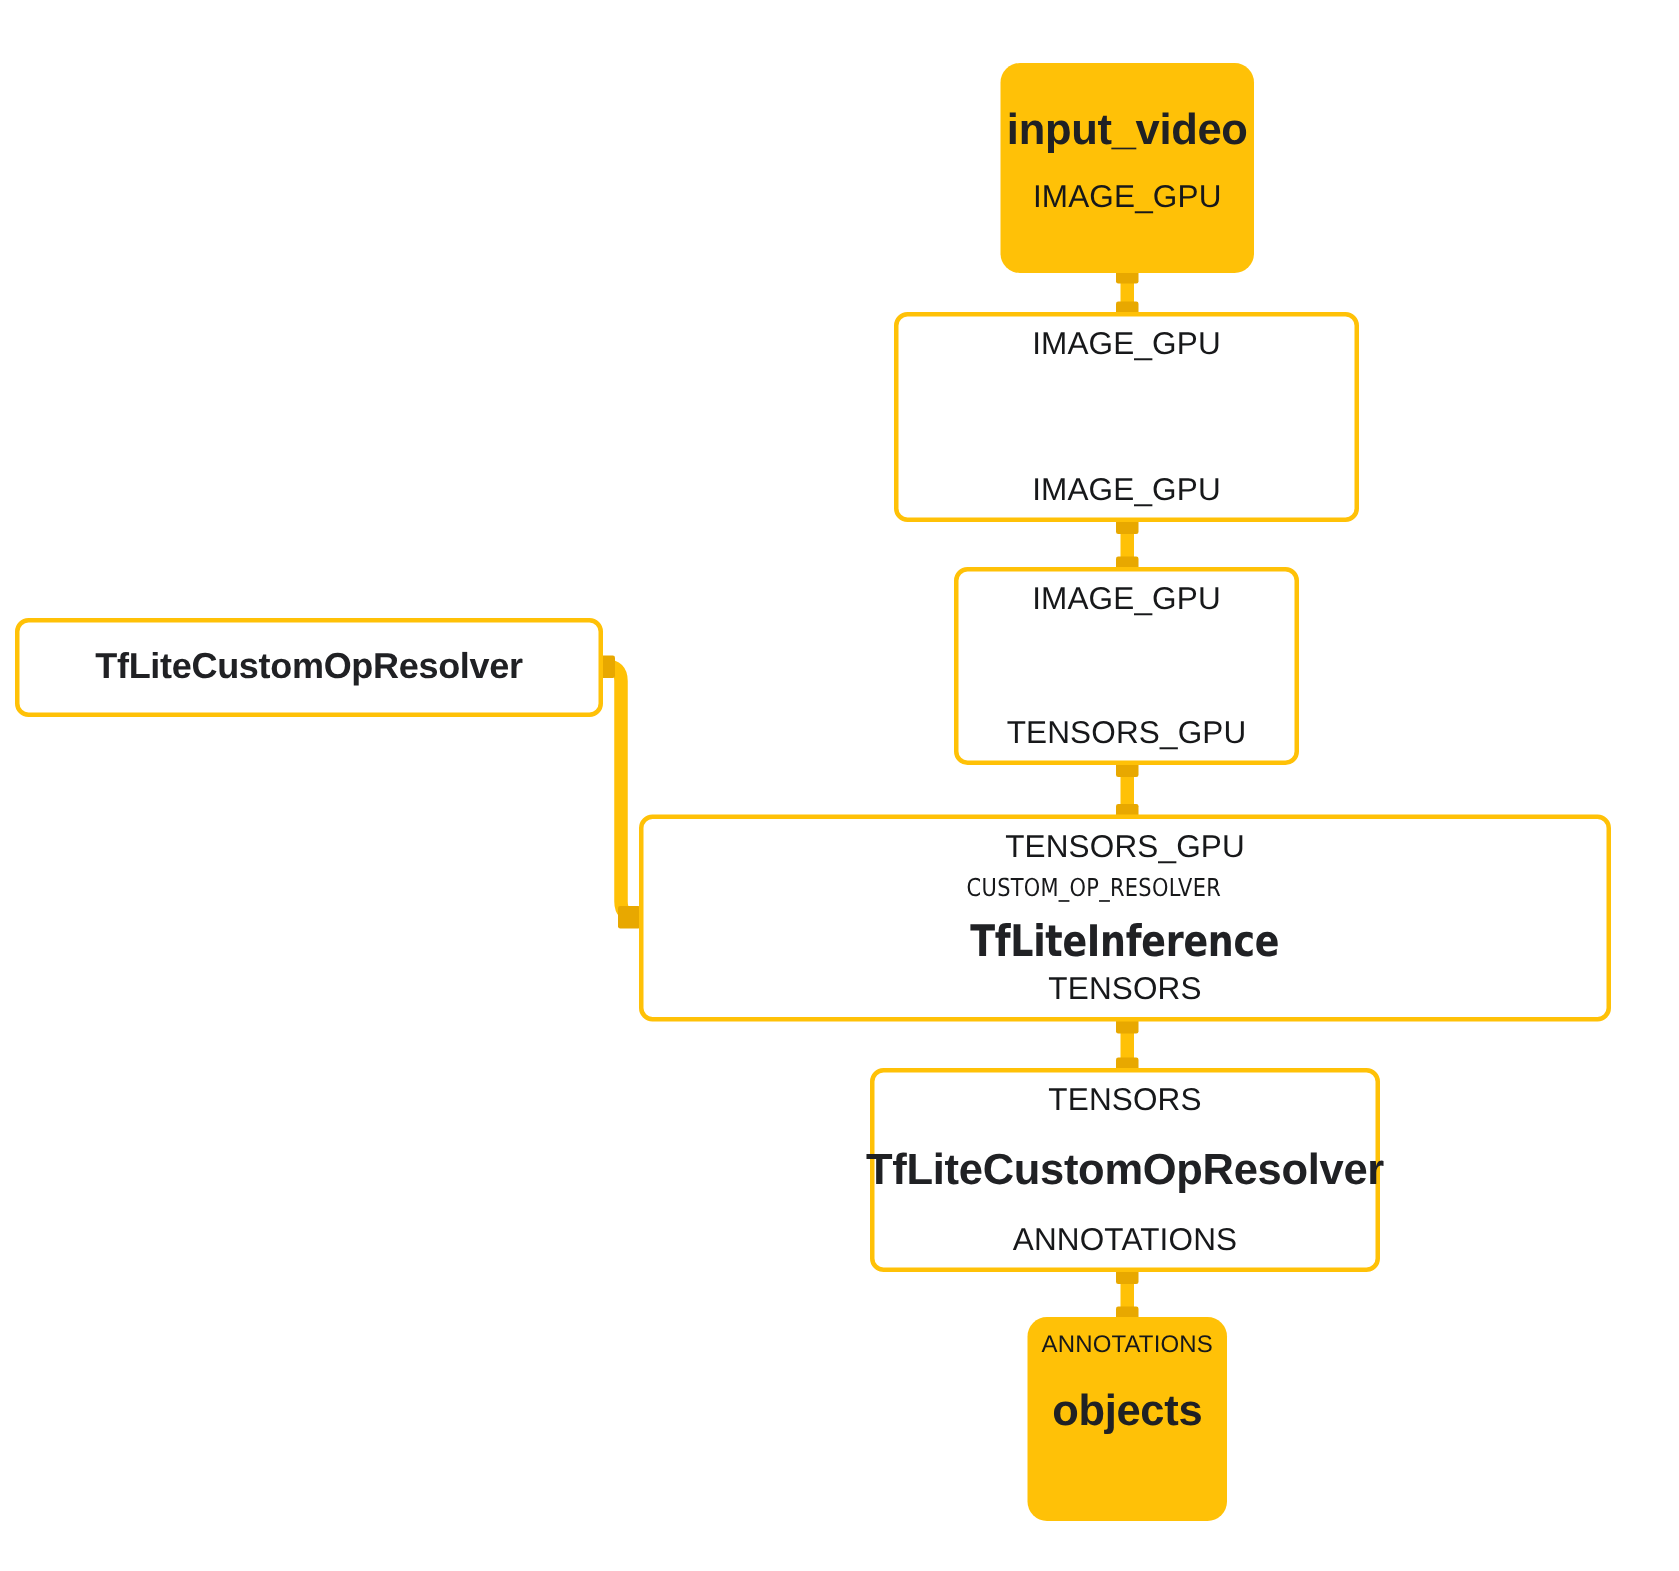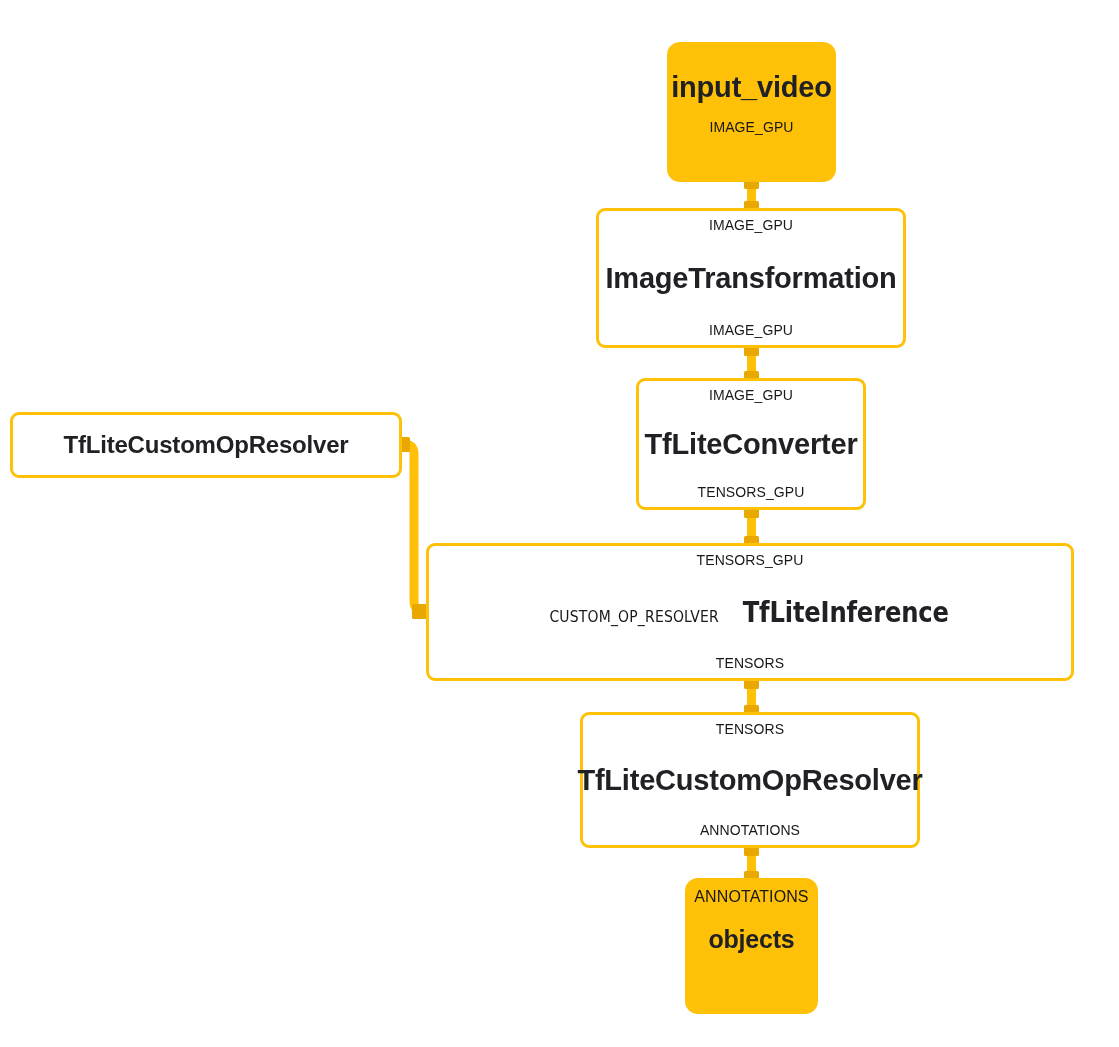--- a/index.html
+++ b/index.html
@@ -66,34 +66,34 @@
     letter-spacing: -0.2px;
     line-height: 1.05;
     white-space: nowrap;
   }
   .node-title.condensed {
     font-family: "Liberation Sans Narrow", "DejaVu Sans Condensed", "Liberation Sans", sans-serif;
     transform: scaleX(0.93);
   }
 
   .port-label {
-    font-size: 14px;
+    font-size: 21px;
     font-weight: normal;
     color: #17181a;
     line-height: 1.1;
     white-space: nowrap;
     letter-spacing: 0.1px;
   }
   .port-label.in  { margin-bottom: 2px; }
   .port-label.out { margin-top: 2px; }
 
   
   .title-row {
     display: flex;
-    flex-direction: row;
+    flex-direction: column;
     align-items: baseline;
     justify-content: center;
     gap: 11px;
   }
   .side-label {
     font-size: 16.5px;
     color: #17181a;
     white-space: nowrap;
     font-family: "Liberation Sans Narrow", "DejaVu Sans Condensed", "Liberation Sans", sans-serif;
     transform: scaleX(0.94);
@@ -116,21 +116,21 @@
   #n-tflite-tensors       { left: 580px; top: 700px; width: 340px; height: 136px; }
   #n-objects {
     left: 685px; top: 866px; width: 133px; height: 136px;
     padding: 10px 0 14px 0;
     justify-content: flex-start;
   }
   #n-objects .node-title { margin-top: 18px; }
   #n-objects .port-label { font-size: 16px; }
 
   #n-tflite-custom-op .node-title { font-size: 24px; }
-  #n-objects .node-title { font-size: 25px; }
+  #n-objects .node-title { font-size: 29px; }
 
   
   .port {
     position: absolute;
     width: 15px;
     height: 15px;
     background: #E8A800;
     border-radius: 1.5px;
   }
 </style>
@@ -169,27 +169,25 @@
   <div class="port" style="left:395px; top:425px;"></div>
   <div class="port" style="left:412px; top:592px;"></div>
 
   <div class="node stream" id="n-input-video">
     <div class="node-title">input_video</div>
     <div class="port-label out">IMAGE_GPU</div>
   </div>
 
   <div class="node calculator" id="n-image-transformation">
     <div class="port-label in">IMAGE_GPU</div>
-    <div class="node-title">ImageTransformation</div>
     <div class="port-label out">IMAGE_GPU</div>
   </div>
 
   <div class="node calculator" id="n-tflite-converter">
     <div class="port-label in">IMAGE_GPU</div>
-    <div class="node-title">TfLiteConverter</div>
     <div class="port-label out">TENSORS_GPU</div>
   </div>
 
   <div class="node calculator" id="n-tflite-custom-op">
     <div class="node-title">TfLiteCustomOpResolver</div>
   </div>
 
   <div class="node calculator" id="n-tflite-inference">
     <div class="port-label in">TENSORS_GPU</div>
     <div class="title-row">

